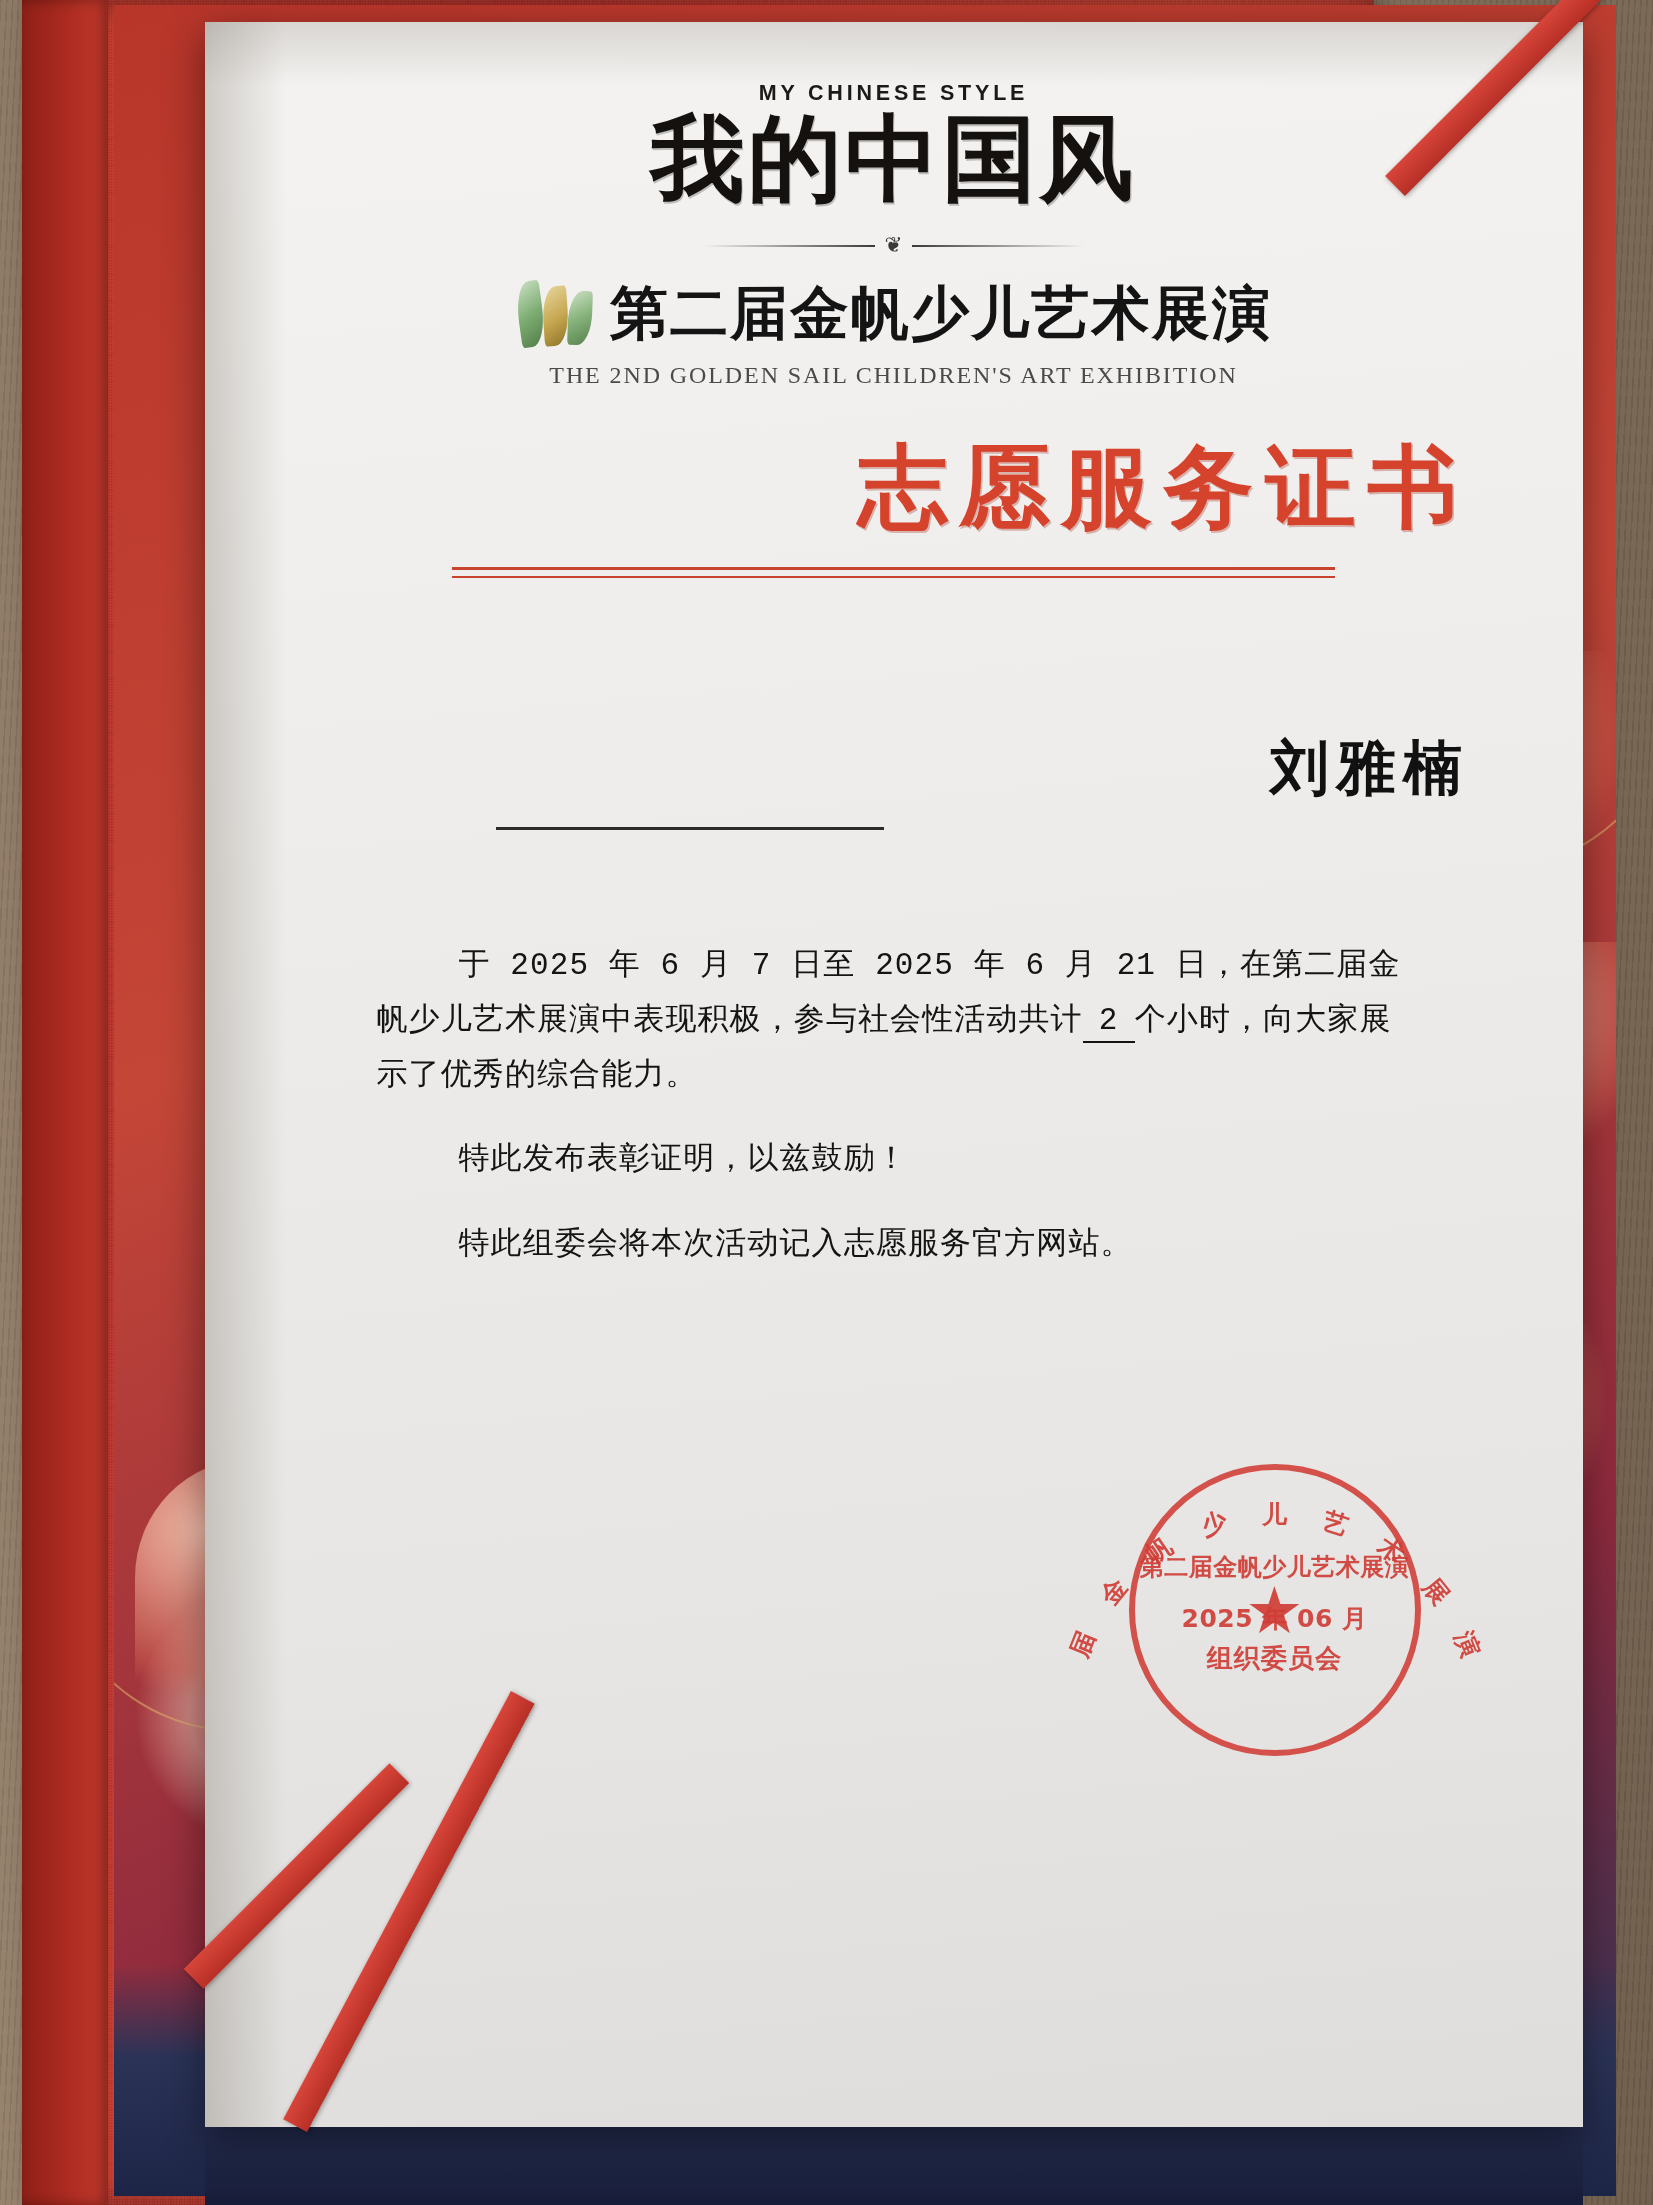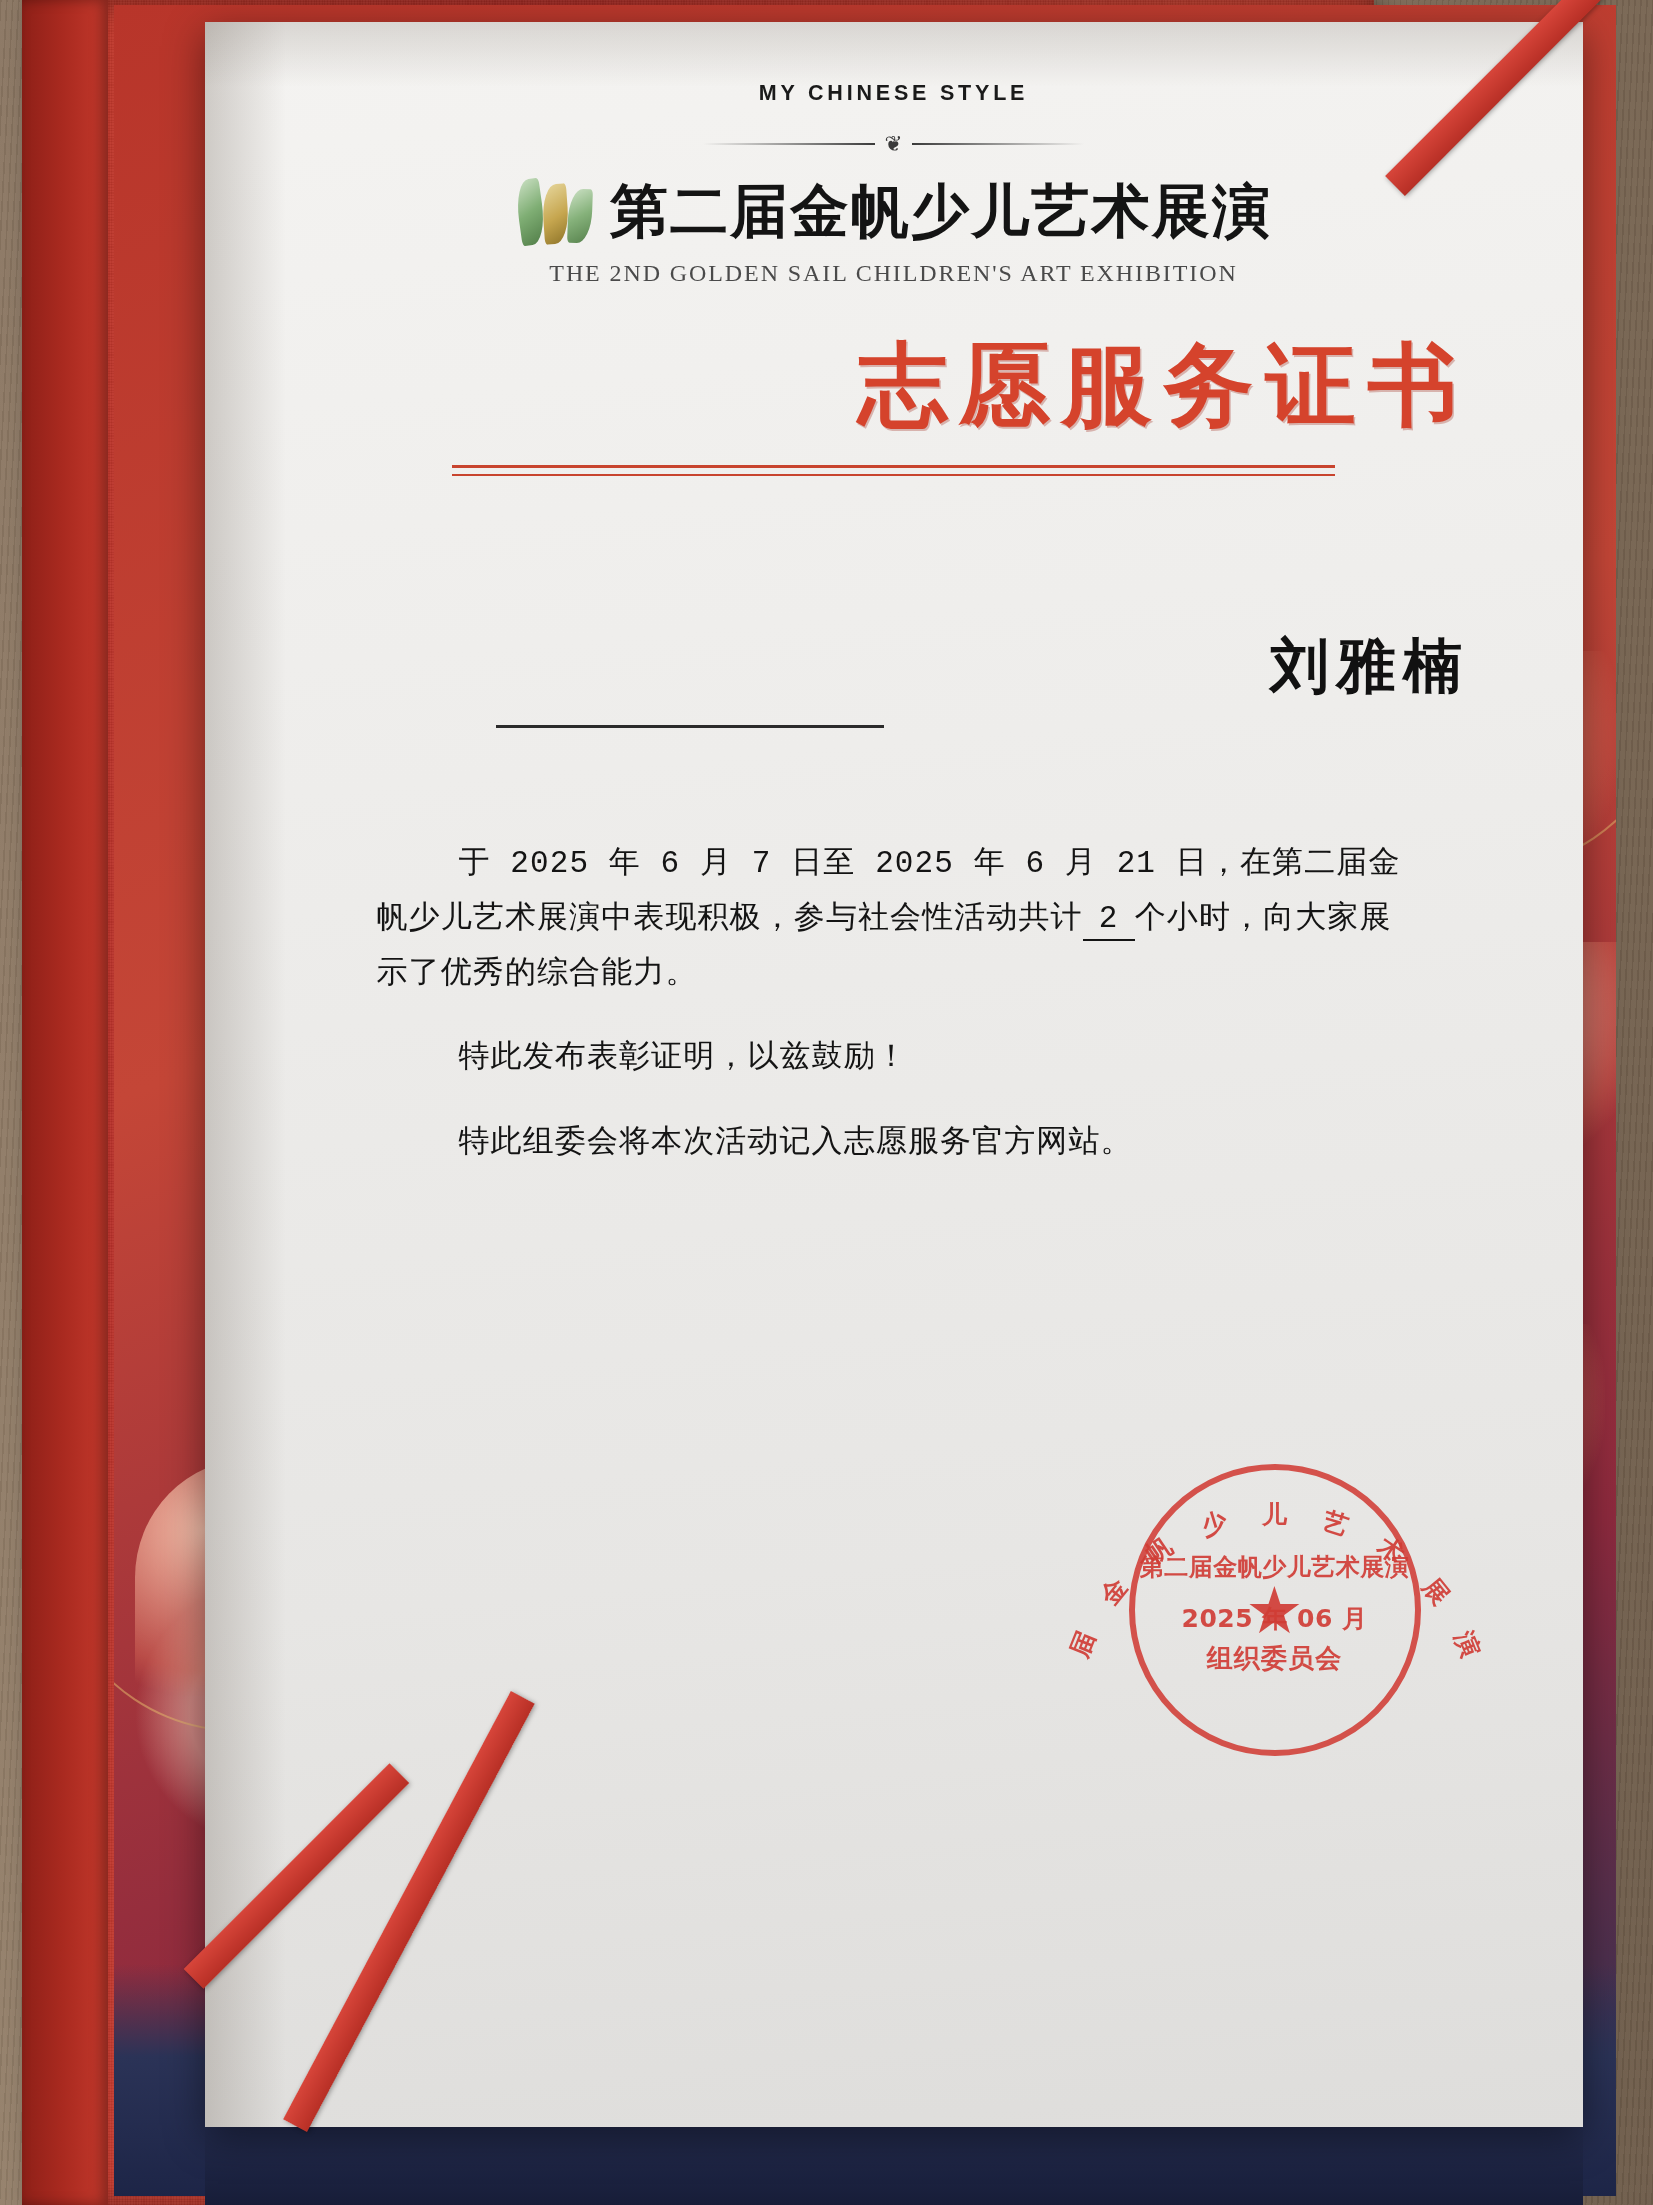--- a/index.html
+++ b/index.html
@@ -357,20 +357,21 @@
       <div class="cert-shade-left"></div>
       <div class="cert-shade-top"></div>
 
       <div class="ribbon tr"></div>
       <div class="ribbon bl"></div>
 
       <div class="cert-inner">
 
         <div class="brush-wrap">
           <div class="my-chinese-style">MY CHINESE STYLE</div>
+          <div class="brush-title">我的中国风</div>
         </div>
 
         <div class="flourish">
           <span class="line"></span>
           <span class="orn">❦</span>
           <span class="line r"></span>
         </div>
 
         <div class="event-row">
           <div class="sail-logo">

